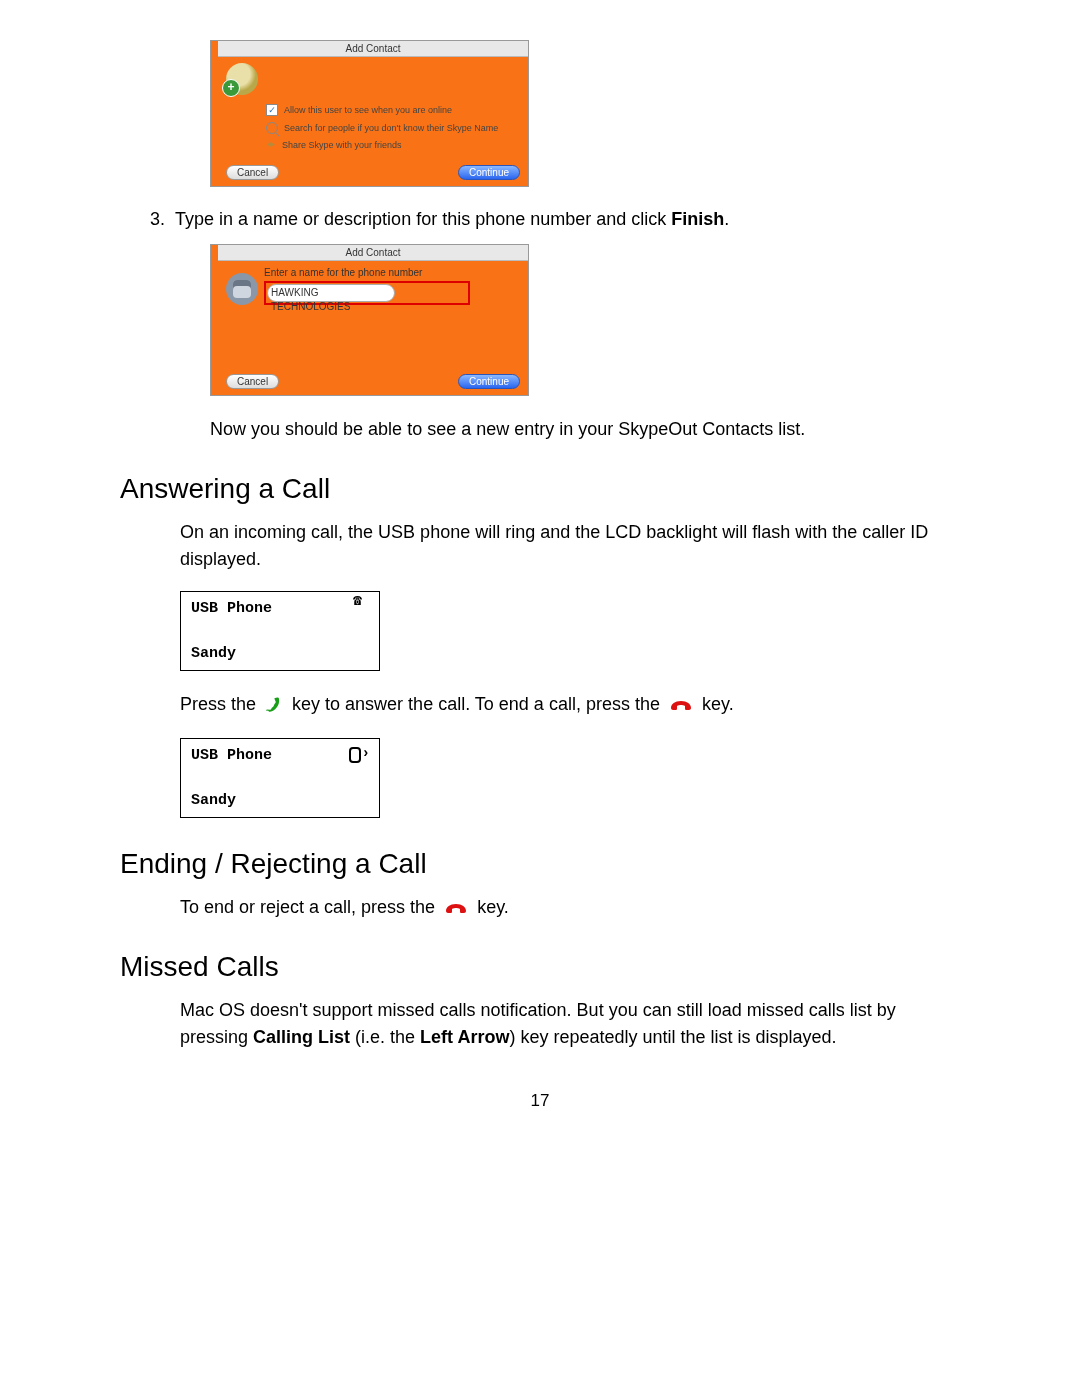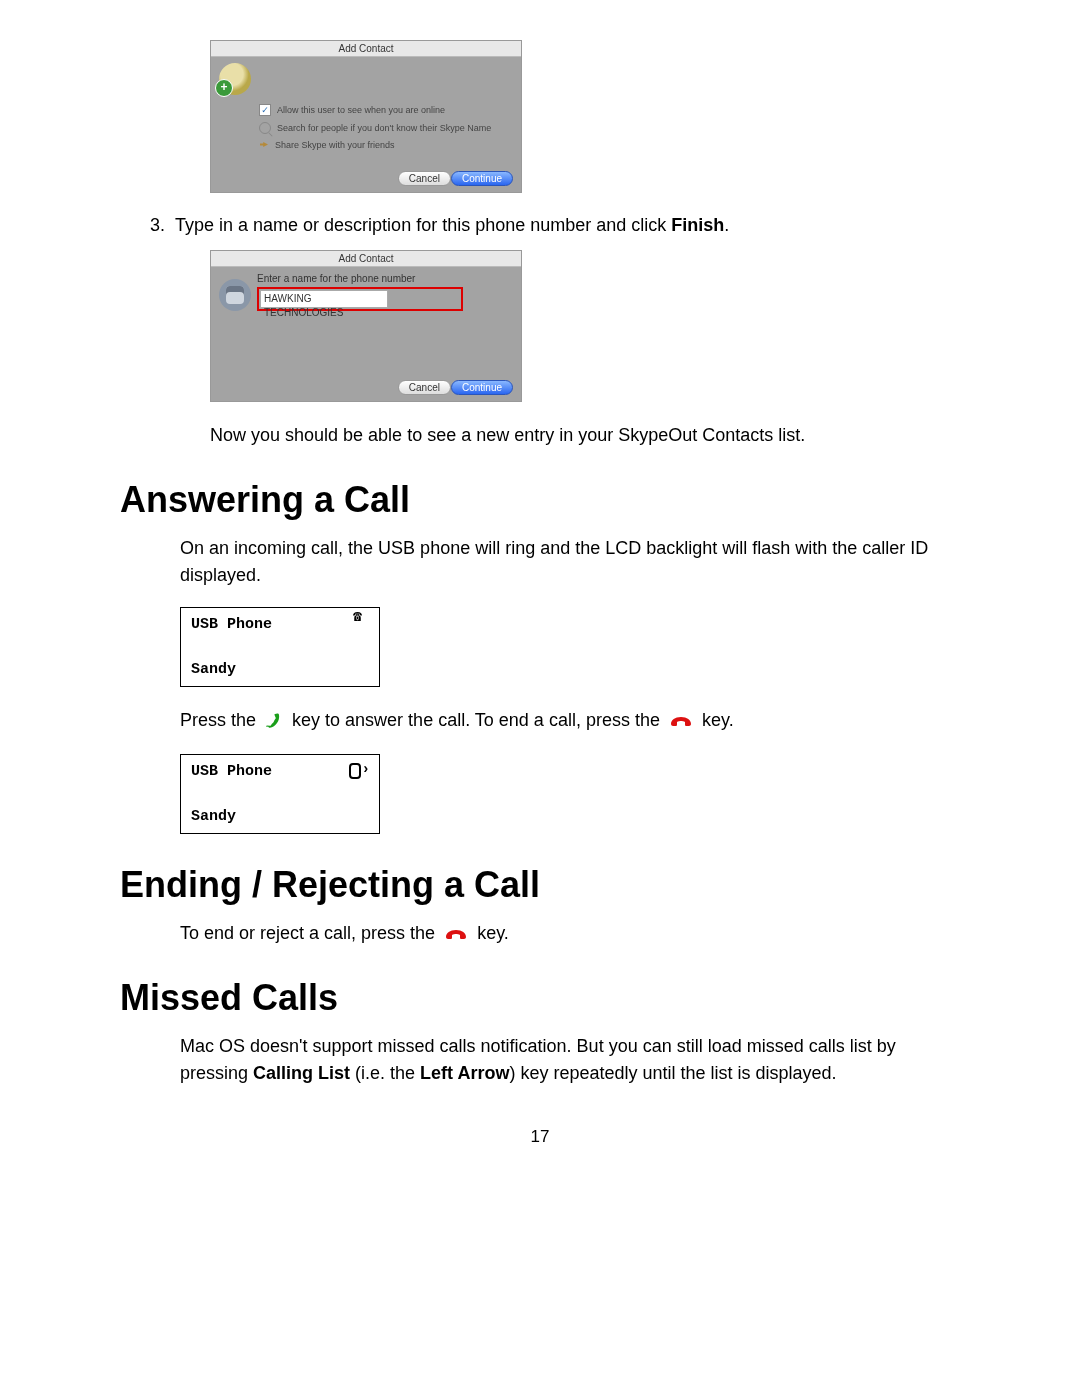--- a/index.html
+++ b/index.html
@@ -16,28 +16,29 @@
     box-sizing: border-box;
   }
   .header-area {
     text-align: right;
     font-size: 18px;
     padding-bottom: 6px;
     border-bottom: 1px solid #555;
     margin-bottom: 20px;
   }
   .dialog {
-    background: #a3a3a3;
+    background: #f97316;
     border: 1px solid #999;
     width: 310px;
     margin-left: 90px;
     margin-bottom: 20px;
     font-size: 10px;
     font-family: "Lucida Grande", Arial, sans-serif;
     color: #333;
+    padding-left: 7px;
   }
   .dialog-title {
     text-align: center;
     background: #e8e8e8;
     border-bottom: 1px solid #bbb;
     padding: 2px 0;
   }
   .dialog-body {
     padding: 6px 8px 6px 8px;
     position: relative;
@@ -140,24 +141,23 @@
     content: "";
     position: absolute;
     width: 8px; height: 5px;
     background: #b58a3a;
     clip-path: polygon(0 50%, 60% 0, 60% 30%, 100% 30%, 100% 70%, 60% 70%, 60% 100%);
     transform: scaleX(-1);
     top: 2px; left: 1px;
   }
   .dialog-buttons {
     display: flex;
-    justify-content: flex-end;
+    justify-content: space-between;
     gap: 0;
     padding: 6px 8px;
-    margin-top: 6px;
   }
   .mac-btn {
     font-size: 10px;
     padding: 1px 10px;
     border: 1px solid #999;
     border-radius: 9px;
     background: linear-gradient(#fff, #ddd);
   }
   .mac-btn.primary {
     background: linear-gradient(#8ab8ff, #2a66f0);
@@ -174,22 +174,22 @@
   }
   .ol-num { flex-shrink: 0; }
   .body-text {
     font-size: 18px;
     line-height: 1.5;
     margin: 0 0 18px 0;
     padding-left: 90px;
   }
   .body-text.narrow { padding-left: 60px; }
   h2.section {
-    font-size: 36px;
-    font-weight: bold;
+    font-size: 28px;
+    font-weight: normal;
     margin: 30px 0 14px 0;
   }
   .lcd {
     border: 1px solid #000;
     width: 200px;
     height: 80px;
     margin-left: 60px;
     margin-bottom: 20px;
     padding: 8px 10px;
     box-sizing: border-box;
@@ -303,21 +303,21 @@
   <div class="dialog" style="height:150px;display:flex;flex-direction:column;">
     <div class="dialog-title">Add Contact</div>
     <div class="dialog-body" style="flex:1;">
       <div class="dialog-row" style="align-items:flex-end;">
         <div class="avatar-phone">
           <div class="avatar-phone-inner"></div>
         </div>
         <div style="flex:1;">
           <div style="margin-bottom:3px;">Enter a name for the phone number</div>
           <div style="border:2px solid #d00;padding:1px;width:200px;">
-            <div class="input-small" style="width:120px;">HAWKING TECHNOLOGIES</div>
+            <div class="input-small" style="width:120px;border-radius:9px;">HAWKING TECHNOLOGIES</div>
           </div>
         </div>
       </div>
     </div>
     <div class="dialog-buttons">
       <div class="mac-btn">Cancel</div>
       <div class="mac-btn primary">Continue</div>
     </div>
   </div>
 

